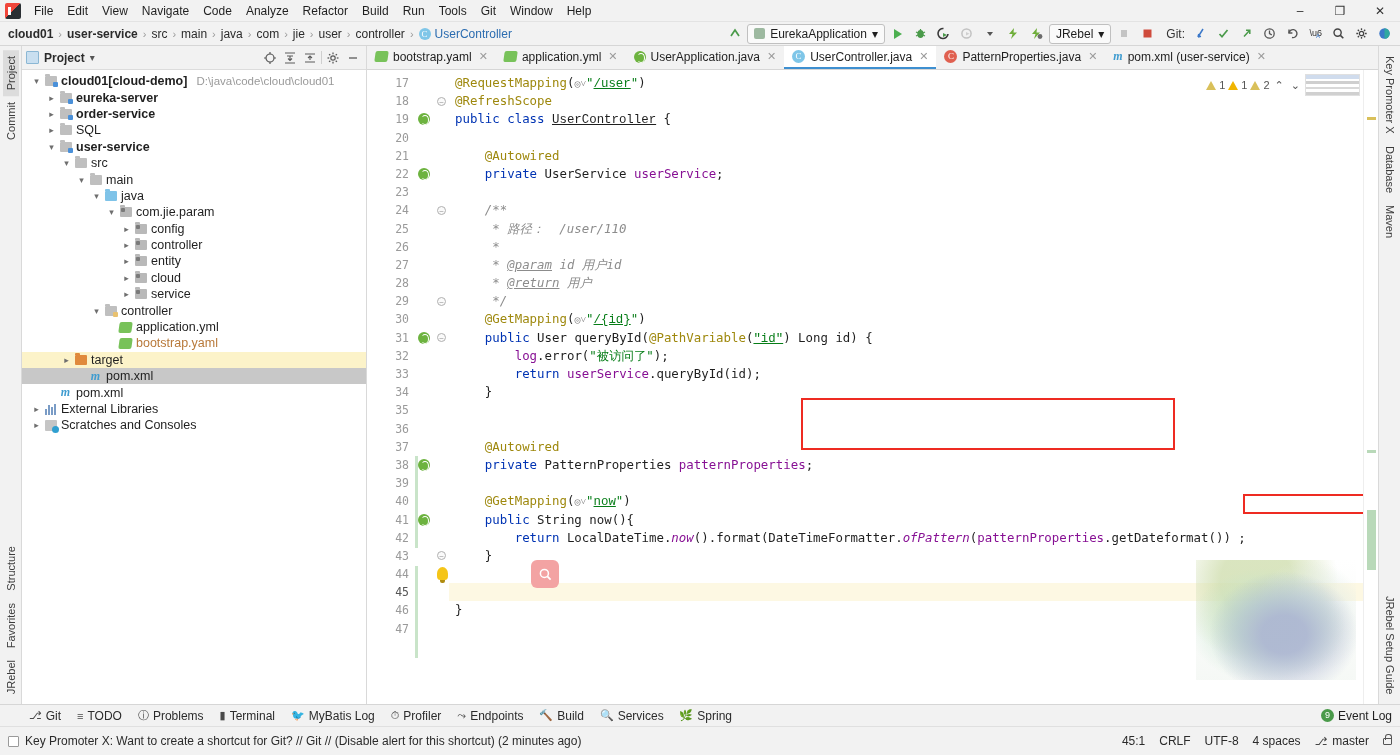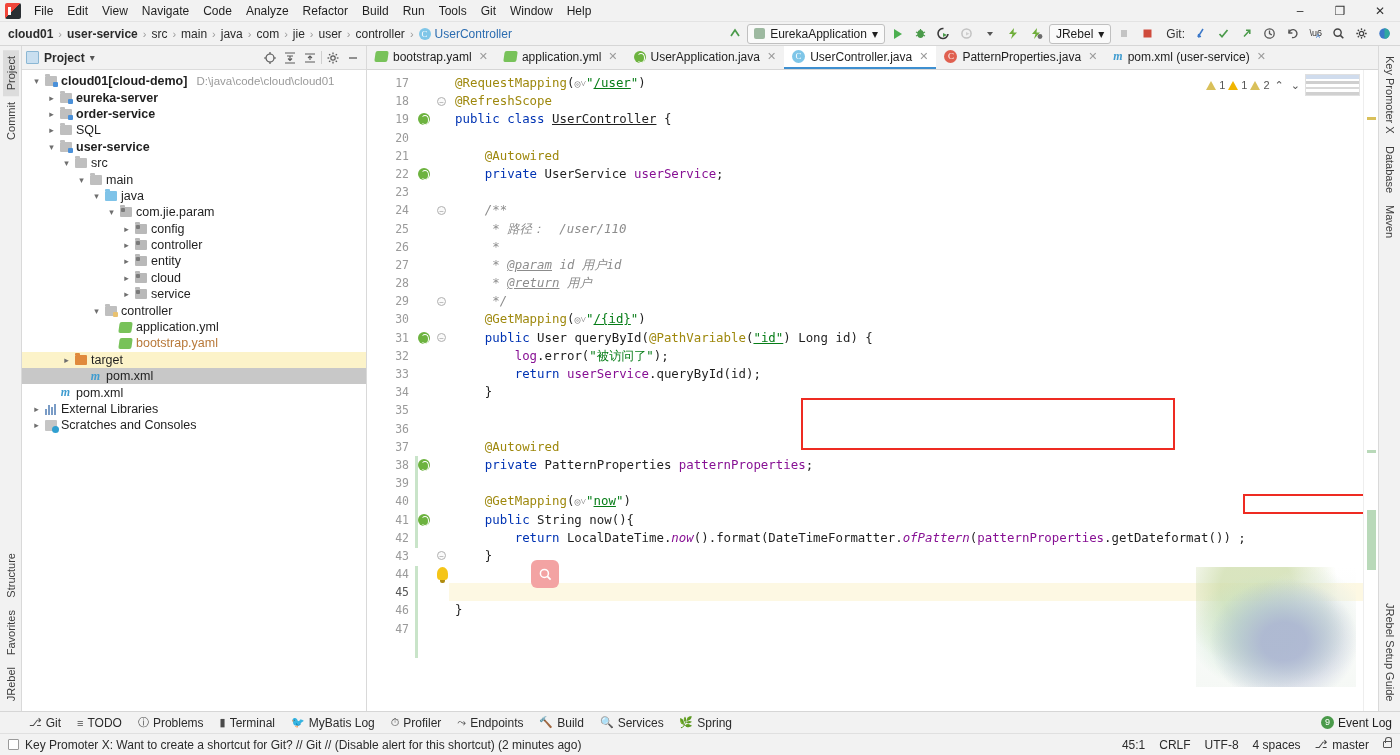--- a/index.html
+++ b/index.html
@@ -131,21 +131,21 @@
   .cline.cur{ background:#fdf8e3; }
   .kw{ color:#0033b3; font-weight:normal; }
   .ann{ color:#9e880d; }
   .str{ color:#067d17; }
   .fld{ color:#871094; }
   .typ{ color:#1f1f1f; }
   .mth{ color:#1f1f1f; }
   .cmt{ color:#8c8c8c; font-style:italic; }
   .cmt-tag{ color:#8c8c8c; font-style:italic; text-decoration:underline;text-align:right; }
   .stat{ color:#871094; font-style:italic; }
-  .ulink{ text-decoration:underline; }
+  .ulink{ text-decoration:underline;font-family:Liberation Mono, monospace; }
   .globe{ color:#777; font-size:10px; }
 
   .redbox{ position:absolute; border:2px solid #ee2b22; pointer-events:none; }
   .bulb{ width:11px;height:13px;background:#f5c518;border-radius:50% 50% 30% 30%; position:absolute;}
   .bulb:after{content:"";position:absolute;left:3px;bottom:-3px;width:5px;height:3px;background:#b08c10;border-radius:0 0 2px 2px;}
   .srchbadge{ position:absolute; width:28px;height:28px;border-radius:6px;background:#f3a3a3;
      display:flex;align-items:center;justify-content:center;color:#fff;font-size:15px;}
 
   
   .analysis{ width:15px; background:#fff; border-left:1px solid #eee; position:relative; }
@@ -166,21 +166,21 @@
         radial-gradient(ellipse at 44% 55%, rgba(196,228,205,.8) 0 22%, transparent 62%),
         radial-gradient(circle at 70% 48%, rgba(225,235,228,.9) 0 14%, transparent 45%),
         radial-gradient(ellipse at 38% 18%, rgba(205,220,170,.75) 0 26%, transparent 58%),
         linear-gradient(180deg, rgba(255,255,255,0) 0%, rgba(236,242,236,.5) 100%);
       pointer-events:none; }
 
   
   .toolwin{ height:22px;background:#f2f2f2;border-top:1px solid #d6d6d6;display:flex;align-items:center;
             padding-left:22px; gap:2px; position:relative;}
   .twi{ display:flex;align-items:center;gap:4px;padding:2px 7px;font-size:12px;color:#2b2b2b;border-radius:3px;}
-  .statusbar{ height:22px;background:#f2f2f2;border-top:1px solid #e0e0e0;display:flex;align-items:center;
+  .statusbar{ height:29px;background:#f2f2f2;border-top:1px solid #e0e0e0;display:flex;align-items:center;
               padding:0 8px; font-size:12px; color:#2b2b2b;}
   .sb-left{ display:flex;align-items:center;gap:6px;}
   .sb-check{ width:11px;height:11px;border:1px solid #9a9a9a;border-radius:1px;background:#fff;}
   .sb-right{ margin-left:auto;display:flex;align-items:center;gap:14px;}
   .lock{ width:9px;height:7px;border:1.4px solid #555;border-radius:1px;position:relative;}
   .lock:before{content:"";position:absolute;left:1px;top:-5px;width:5px;height:5px;border:1.4px solid #555;border-bottom:none;border-radius:3px 3px 0 0;}
   .branch-ic{ font-size:11px;color:#444; }
 </style>
 </head>
 <body>

